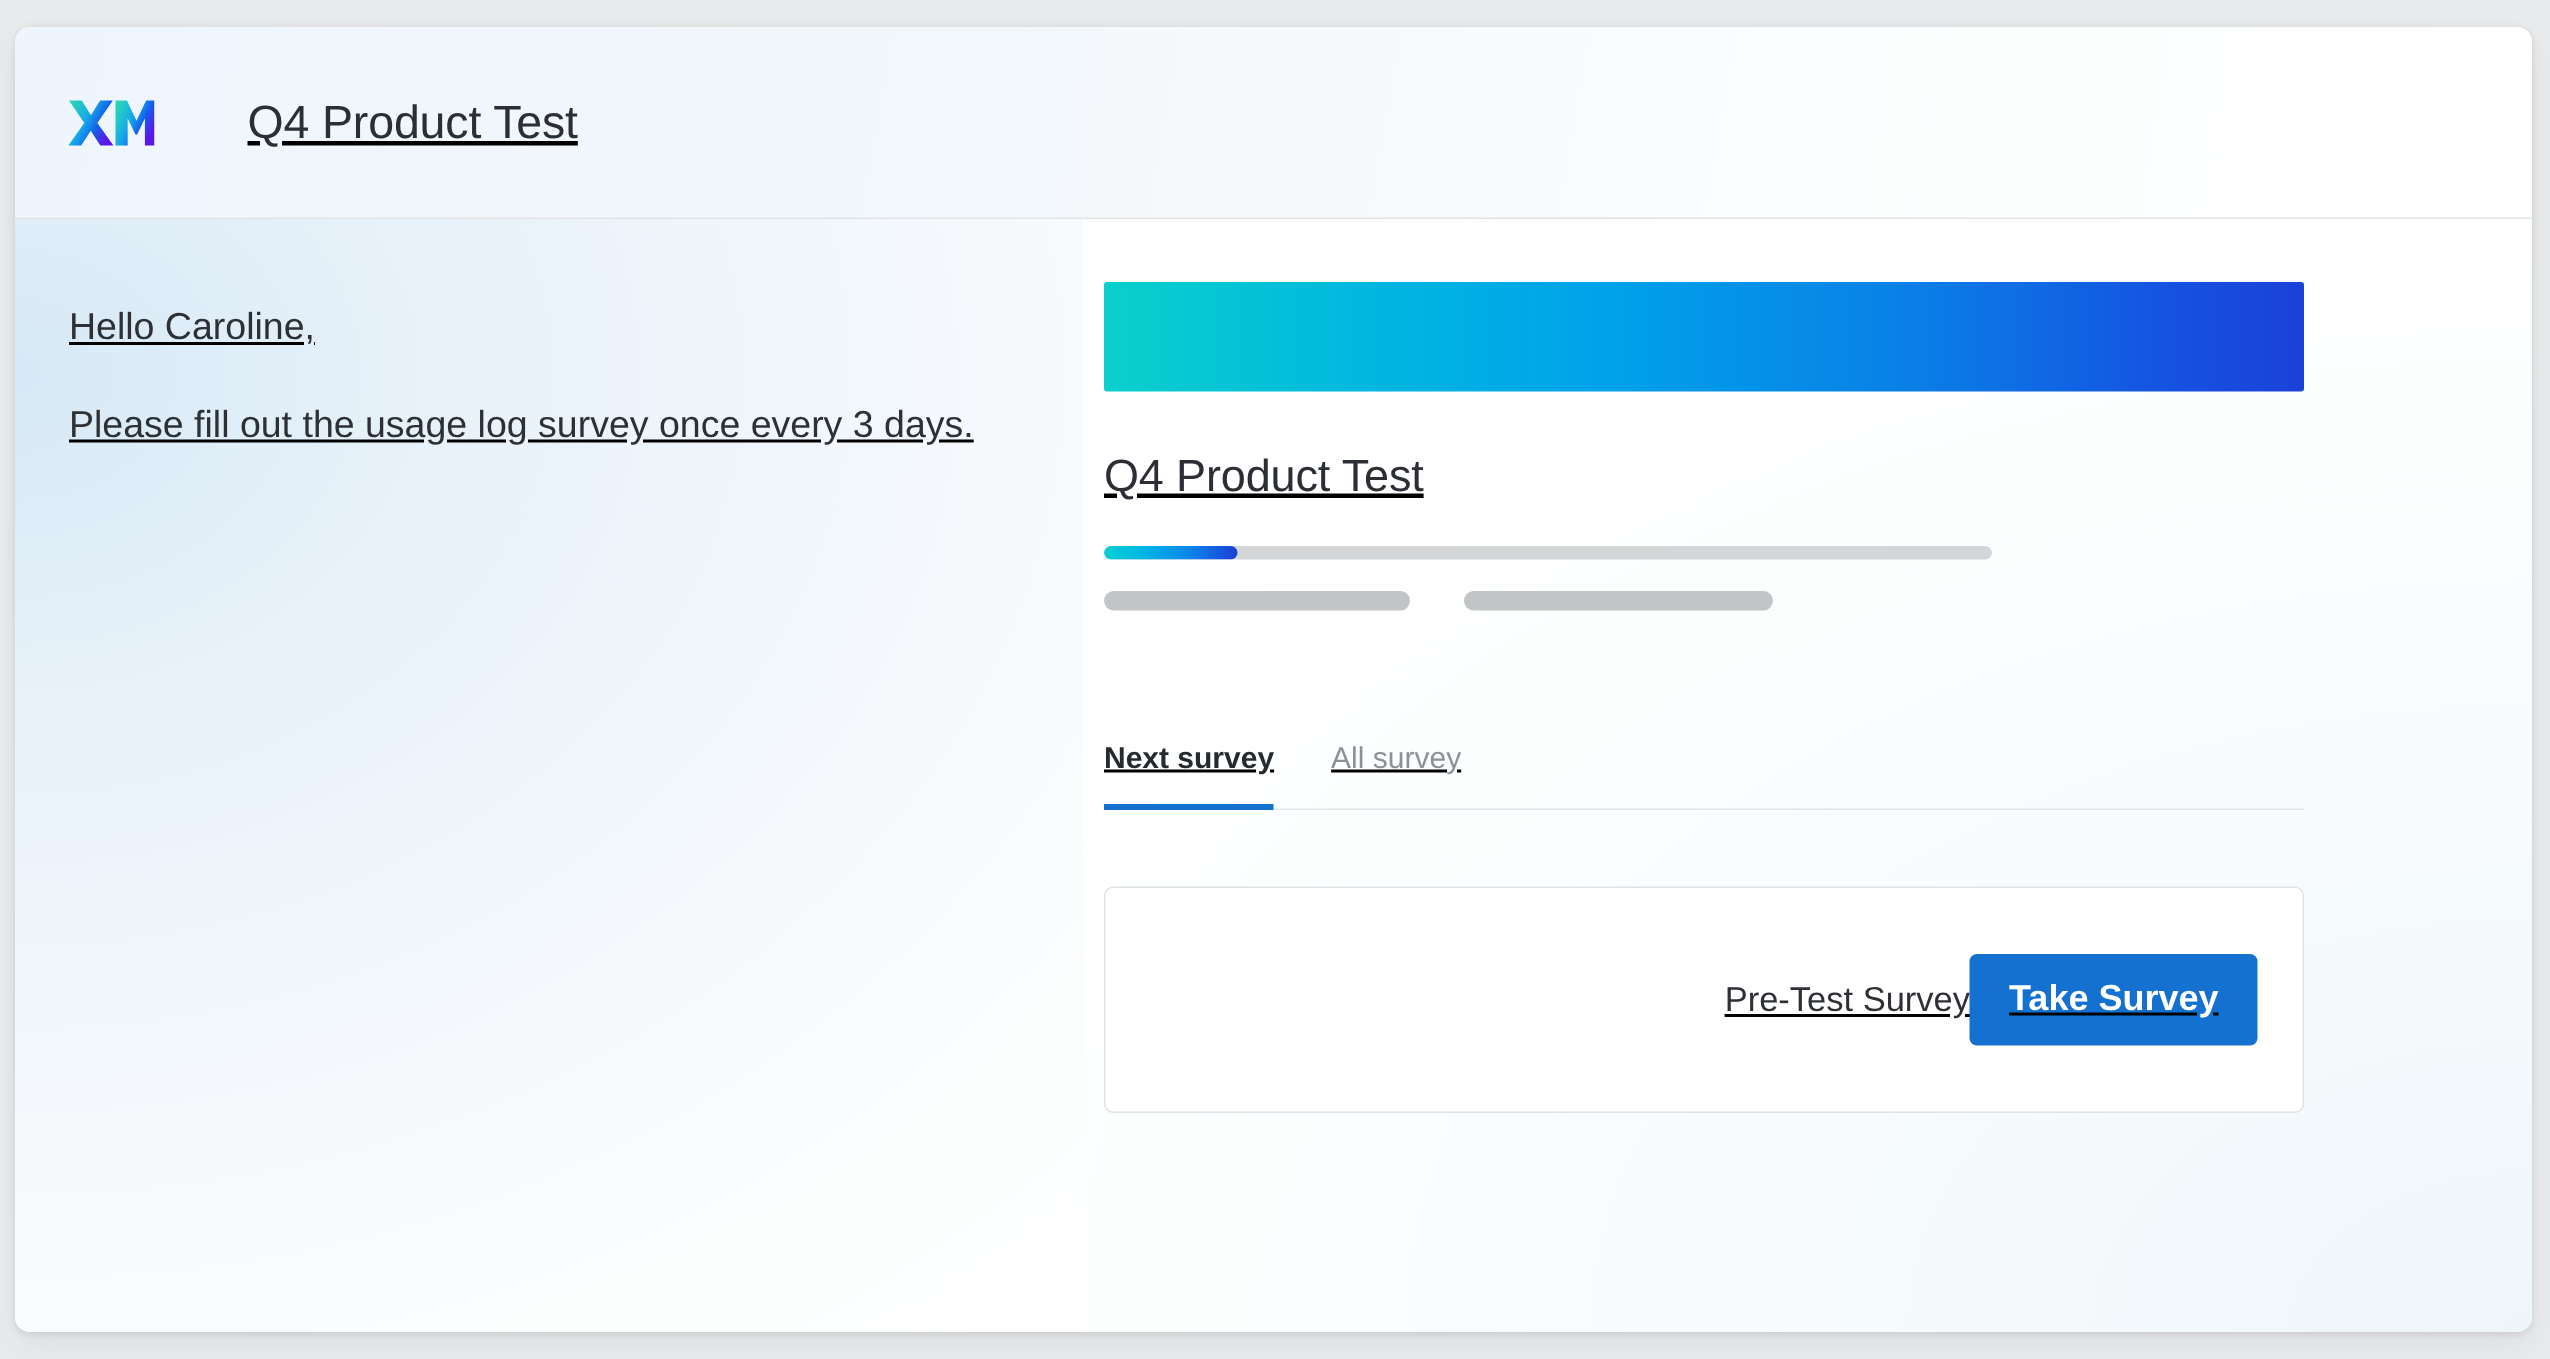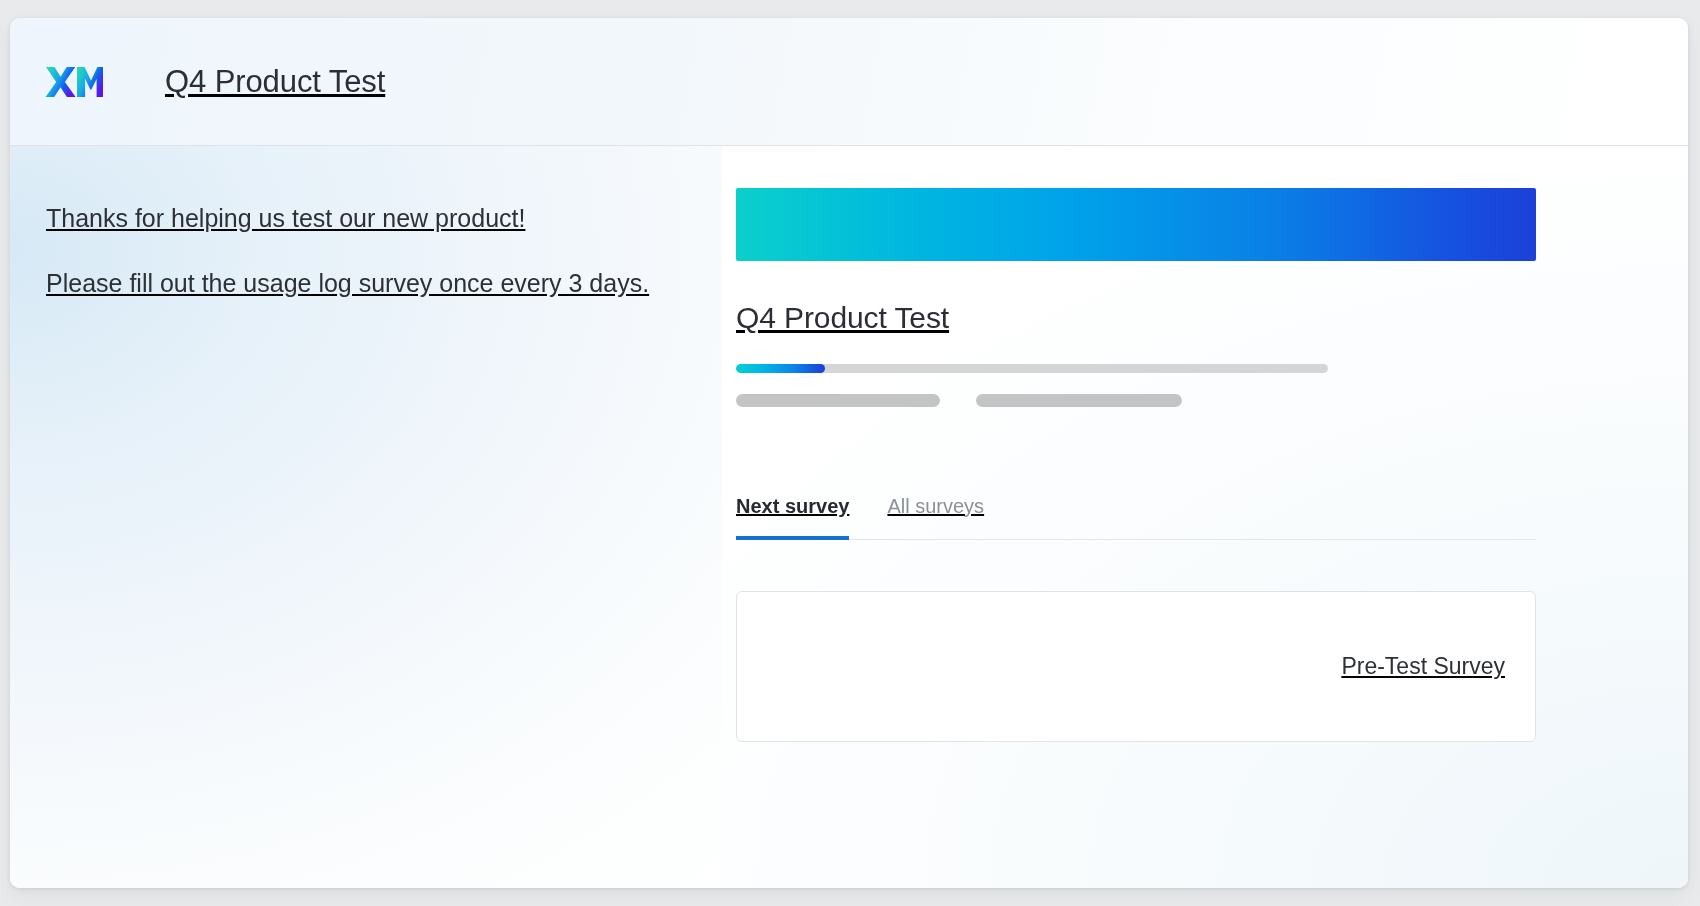--- a/index.html
+++ b/index.html
@@ -225,43 +225,44 @@
           <path d="M32 5 L39.6 5 L46 18.5 L52.4 5 L58 5 L58 35 L51.6 35 L51.6 16.8 L46.4 27.6 L45.3 27.6 L40.1 16.8 L40.1 35 L32 35 Z"></path>
         </g>
       </svg>
     </span>
     <div id="header-title">Q4 Product Test</div>
   </div>
 
   <div id="app-body">
 
     <div id="greeting-panel">
-      <p class="greeting-line">Thanks for helping us test our new product!</p>
+      <p class="greeting-line">Hello Caroline,</p>
       <p class="greeting-line">Please fill out the usage log survey once every 3 days.</p>
     </div>
 
     <div id="survey-panel">
 
       <div id="project-banner"></div>
 
       <h2 id="project-title">Q4 Product Test</h2>
 
       <div id="progress-track">
         <div id="progress-fill" style="width: 15%;"></div>
       </div>
 
       <div id="skeleton-row">
         <div class="skeleton-bar wide"></div>
         <div class="skeleton-bar narrow"></div>
       </div>
 
       <div id="survey-tabs">
         <div class="tab-item active">Next survey</div>
-        <div class="tab-item">All surveys</div>
+        <div class="tab-item">All survey</div>
       </div>
 
       <div id="survey-card">
         <div id="survey-card-name">Pre-Test Survey</div>
+        <button id="take-survey-button">Take Survey</button>
       </div>
 
     </div>
   </div>
 </div>
 
 </body></html>

